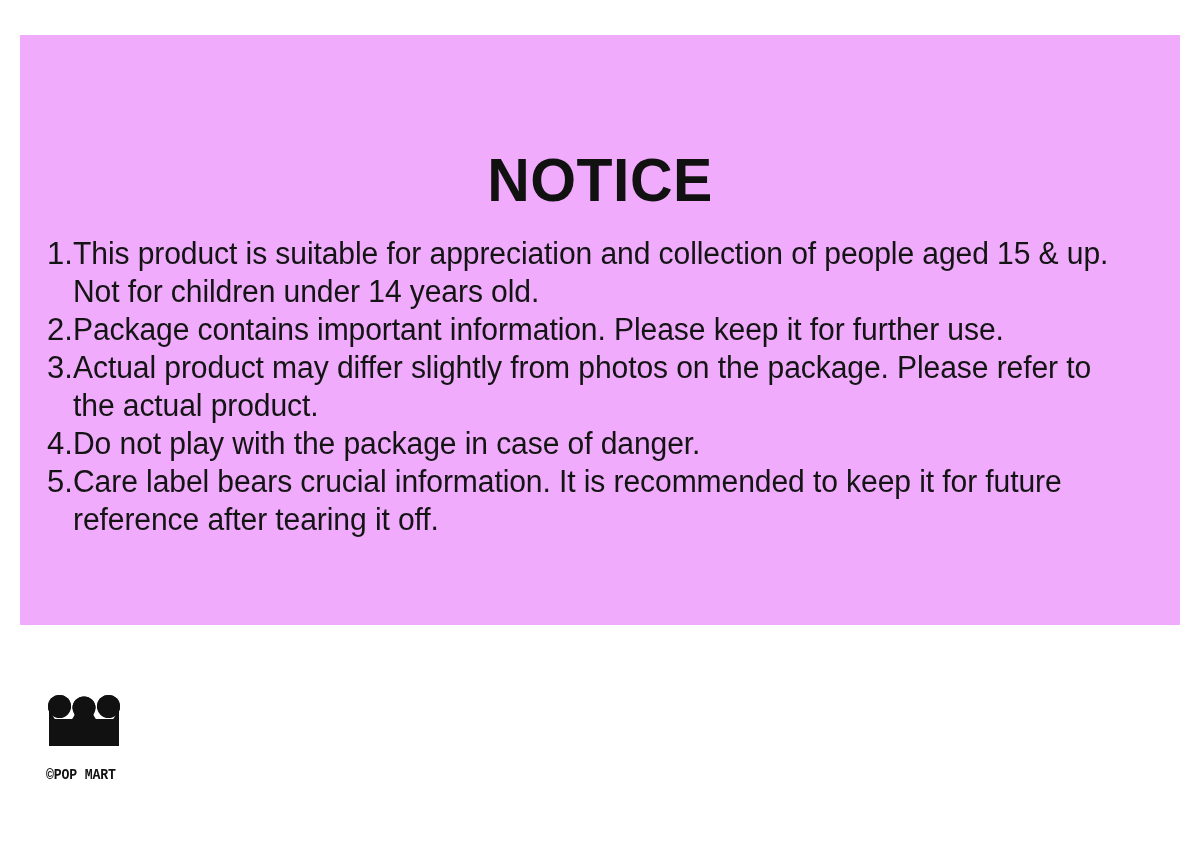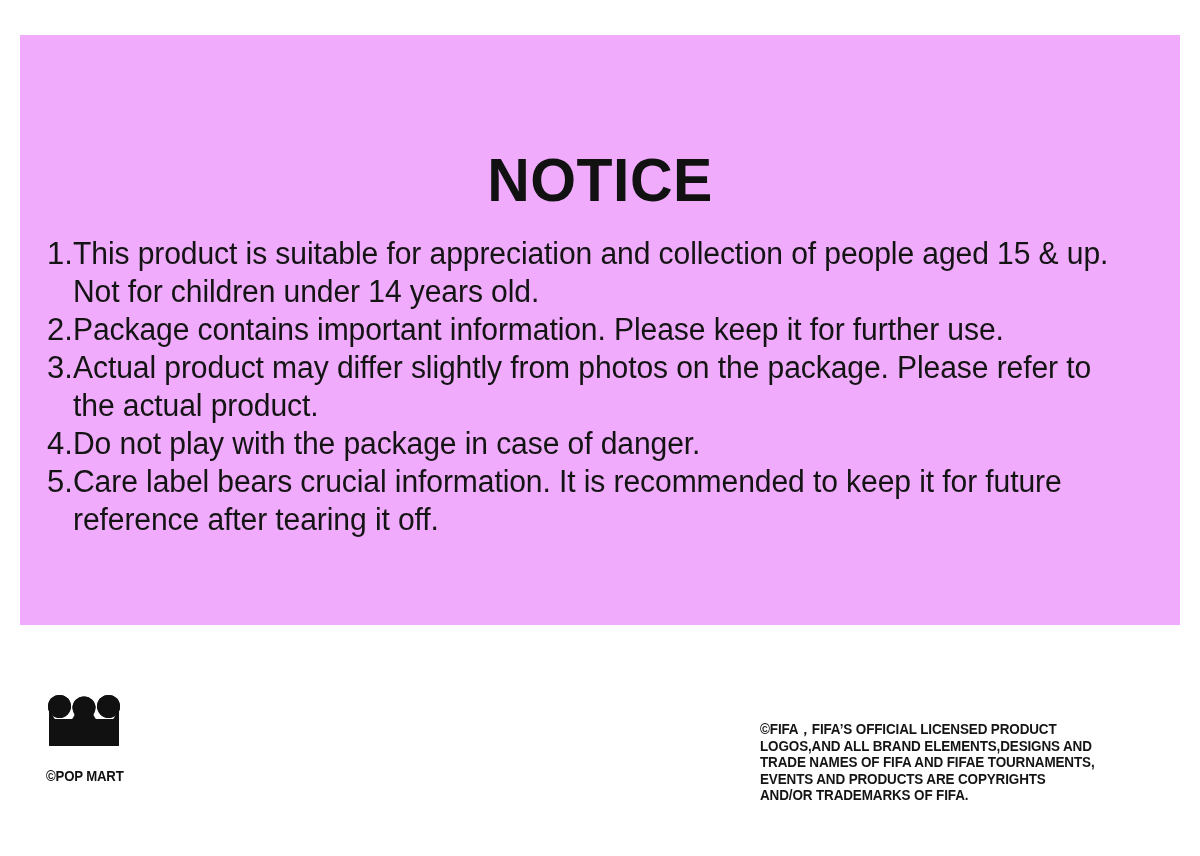--- a/index.html
+++ b/index.html
@@ -85,20 +85,21 @@
     top: 625px;
     width: 1200px;
     height: 231px;
   }
 
   .brand-block {
     position: absolute;
     left: 46px;
     top: 70px;
     width: 260px;
+    font-family: Liberation Mono, monospace;
   }
 
   .crown-logo {
     display: block;
     width: 76px;
     height: 52px;
   }
 
   .brand-name {
     margin-top: 20px;
@@ -183,21 +184,14 @@
       <path d="M46.5 17.5 C52 33 65 33 71 17 L71 14 L46.5 14 Z" fill="#ffffff"></path>
       <circle cx="13.5" cy="11.5" r="11.5" fill="#111111"></circle>
       <circle cx="38" cy="13" r="11.5" fill="#111111"></circle>
       <circle cx="62.5" cy="11.5" r="11.5" fill="#111111"></circle>
       <path d="M3 24 H73 V51 H3 Z" fill="#111111"></path>
     </svg>
 
     <div class="brand-name">©POP MART</div>
   </div>
 
-  <div class="legal-block">
-    <div class="legal-line">©FIFA，FIFA’S OFFICIAL LICENSED PRODUCT</div>
-    <div class="legal-line">LOGOS,AND ALL BRAND ELEMENTS,DESIGNS AND</div>
-    <div class="legal-line">TRADE NAMES OF FIFA AND FIFAE TOURNAMENTS,</div>
-    <div class="legal-line">EVENTS AND PRODUCTS ARE COPYRIGHTS</div>
-    <div class="legal-line">AND/OR TRADEMARKS OF FIFA.</div>
-  </div>
 
 </footer>
 
 </body></html>

